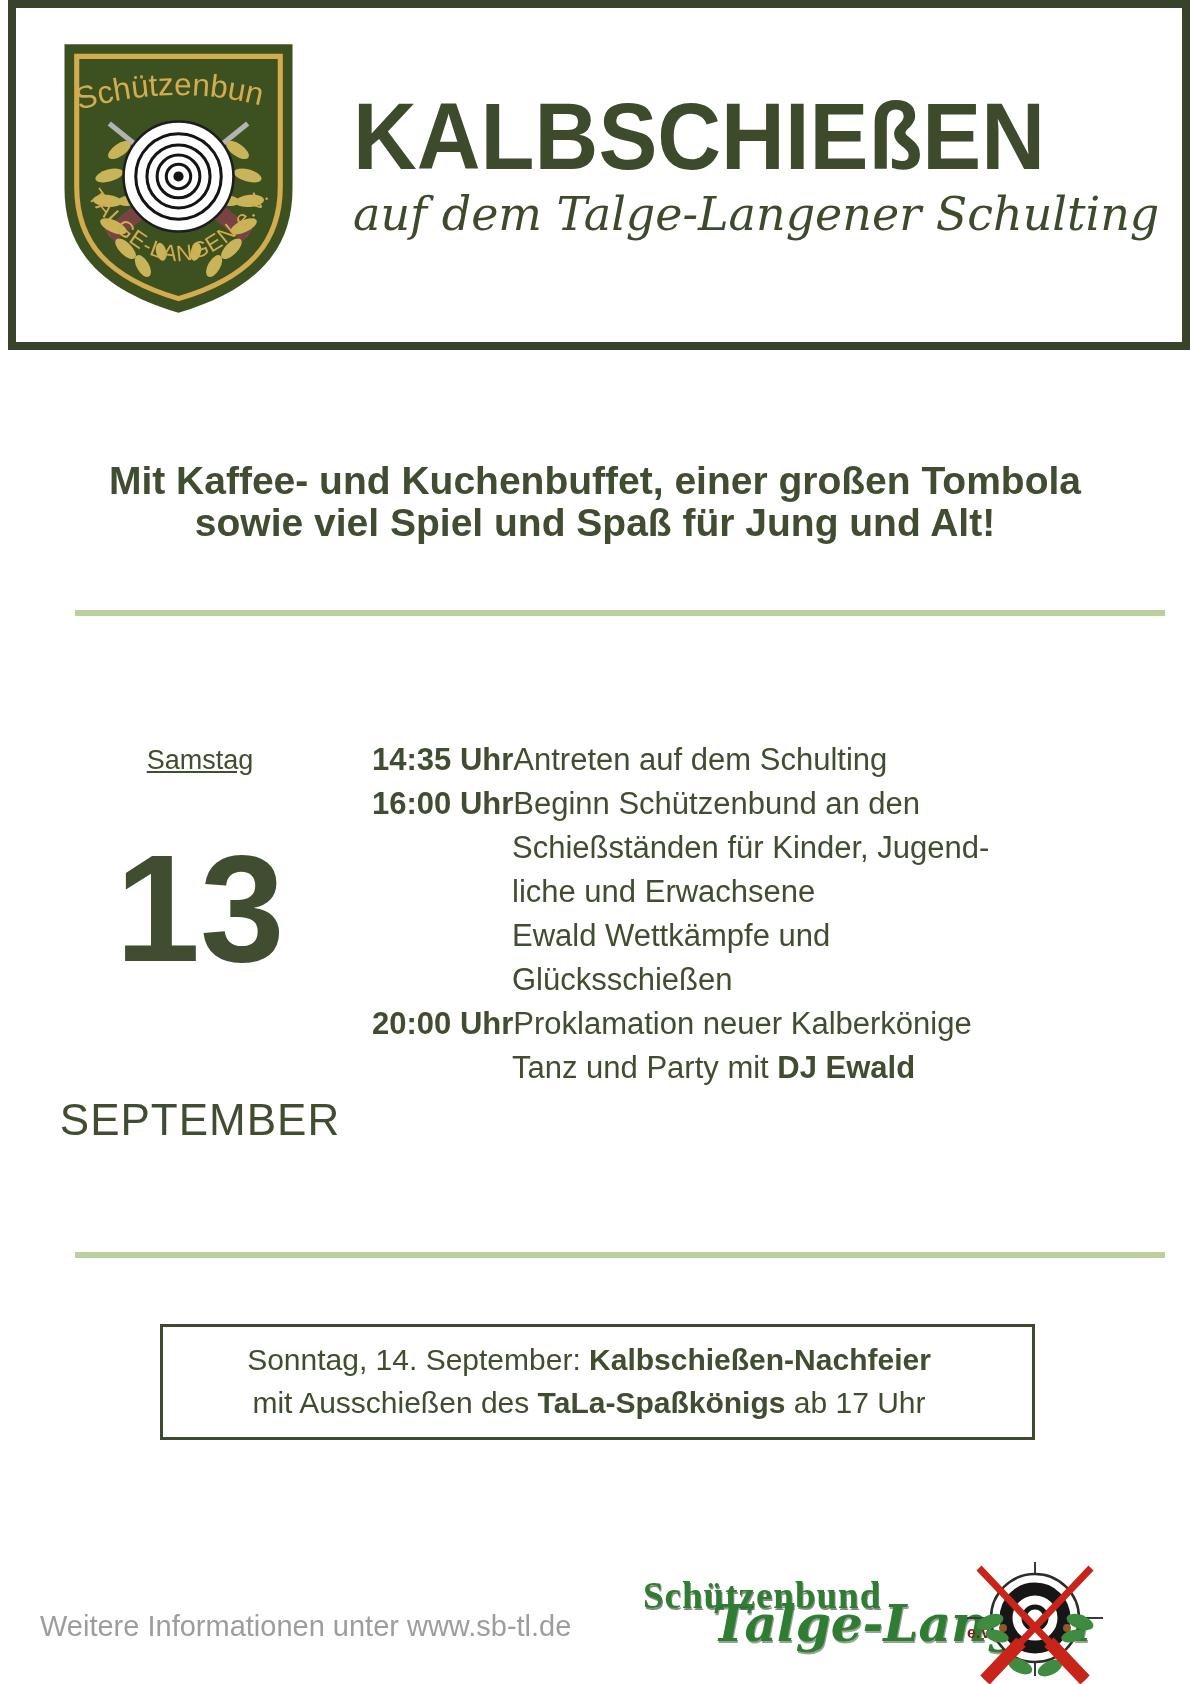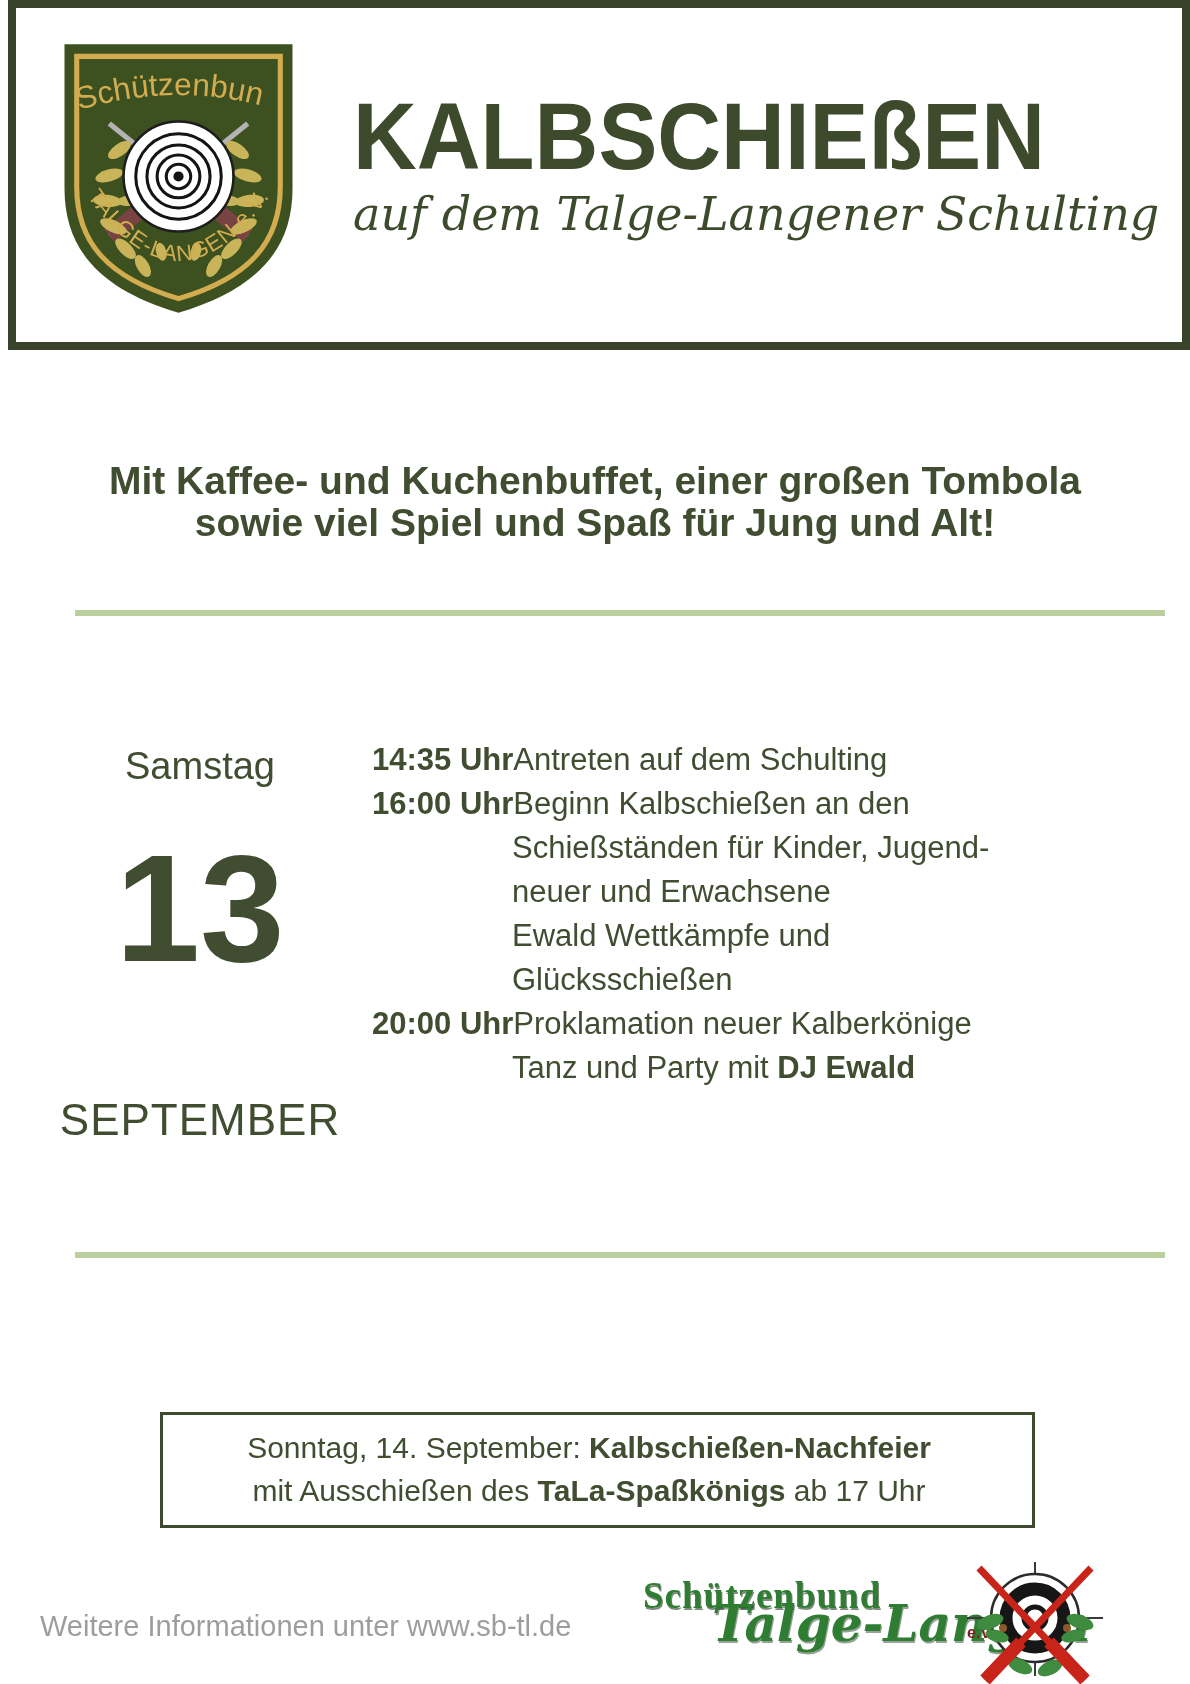--- a/index.html
+++ b/index.html
@@ -19,33 +19,33 @@
   
   .intro{position:absolute;left:0;top:460px;width:1190px;text-align:center;
          font-weight:700;font-size:39px;line-height:42px;color:#414d30;}
 
   .divider{position:absolute;left:75px;width:1090px;height:6px;background:#bccf9e;}
   .divider.d1{top:610px;}
   .divider.d2{top:1252px;}
 
   
   .date-col{position:absolute;left:55px;top:745px;width:290px;text-align:center;color:#414d30;}
-  .weekday{position:absolute;top:0;width:100%;font-size:38px;}
+  .weekday{position:absolute;top:0;width:100%;font-size:27px;text-decoration:underline;}
   .day{position:absolute;top:88px;width:100%;font-size:152px;font-weight:700;line-height:150px;}
   .month{position:absolute;top:305px;width:100%;font-size:44px;letter-spacing:1px;line-height:52px;margin-top:44px;}
 
   
   .schedule{position:absolute;left:372px;top:738px;width:670px;font-size:31px;line-height:44px;color:#414d30;}
   .srow{display:flex;align-items:flex-start;}
   .stime{flex:0 0 140px;font-weight:700;white-space:nowrap;}
   .sdesc{flex:1;}
   .b{font-weight:700;}
 
   
-  .sunday-box{position:absolute;left:160px;top:1412px;width:875px;box-sizing:border-box;
+  .sunday-box{position:absolute;left:160px;top:1324px;width:875px;box-sizing:border-box;
               border:3px solid #3e4a2e;padding:11px 27px 13px 10px;text-align:center;
               font-size:30px;line-height:43px;color:#414d30;}
 
   
   .footer-info{position:absolute;left:40px;top:1610px;font-size:29px;color:#9d9d9d;}
   .footer-logo{position:absolute;left:630px;top:1550px;width:520px;height:134px;color:#2e7d32;}
   .fl-name{position:absolute;left:13px;top:24px;font-family:"Liberation Serif",serif;font-weight:700;
            font-size:37px;letter-spacing:1px;color:#2e7d32;text-shadow:1px 2px 0 rgba(23,48,20,.55);}
   .fl-script{position:absolute;left:82px;top:44px;font-family:"DejaVu Serif",serif;font-style:italic;
              font-weight:700;font-size:50px;color:#2e7d32;text-shadow:1px 2px 0 rgba(23,48,20,.45);}
@@ -129,29 +129,29 @@
     <div class="month">SEPTEMBER</div>
   </div>
 
   <div class="schedule">
     <div class="srow">
       <span class="stime">14:35 Uhr</span>
       <span class="sdesc"><span>Antreten auf dem Schulting</span></span>
     </div>
     <div class="srow">
       <span class="stime">16:00 Uhr</span>
-      <span class="sdesc"><span>Beginn Kalbschießen an den</span></span>
+      <span class="sdesc"><span>Beginn Schützenbund an den</span></span>
     </div>
     <div class="srow">
       <span class="stime"></span>
       <span class="sdesc"><span>Schießständen für Kinder, Jugend-</span></span>
     </div>
     <div class="srow">
       <span class="stime"></span>
-      <span class="sdesc"><span>neuer und  Erwachsene</span></span>
+      <span class="sdesc"><span>liche und  Erwachsene</span></span>
     </div>
     <div class="srow">
       <span class="stime"></span>
       <span class="sdesc"><span>Ewald Wettkämpfe und</span></span>
     </div>
     <div class="srow">
       <span class="stime"></span>
       <span class="sdesc"><span>Glücksschießen</span></span>
     </div>
     <div class="srow">

